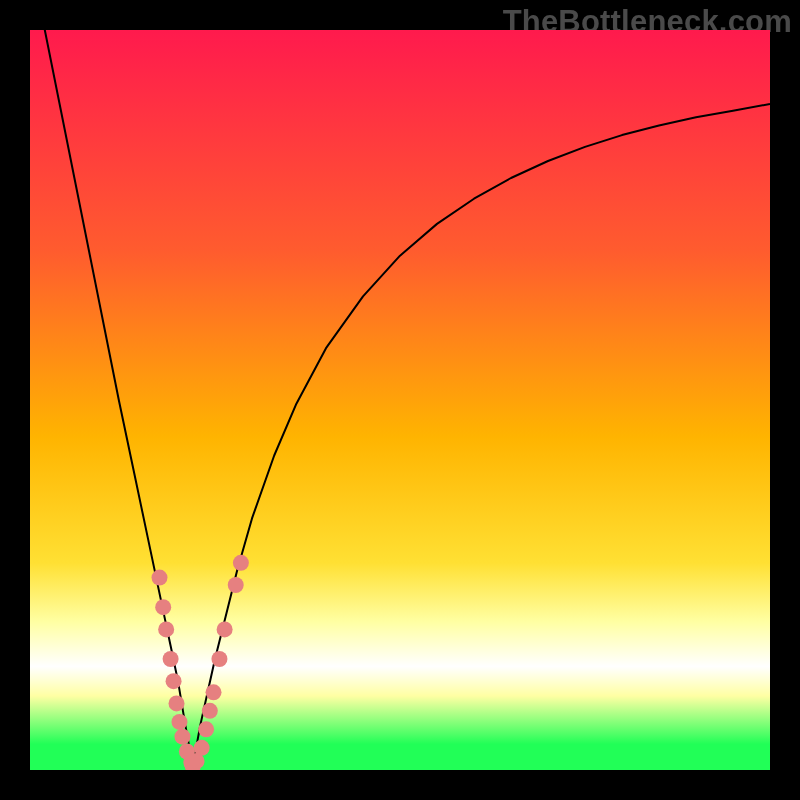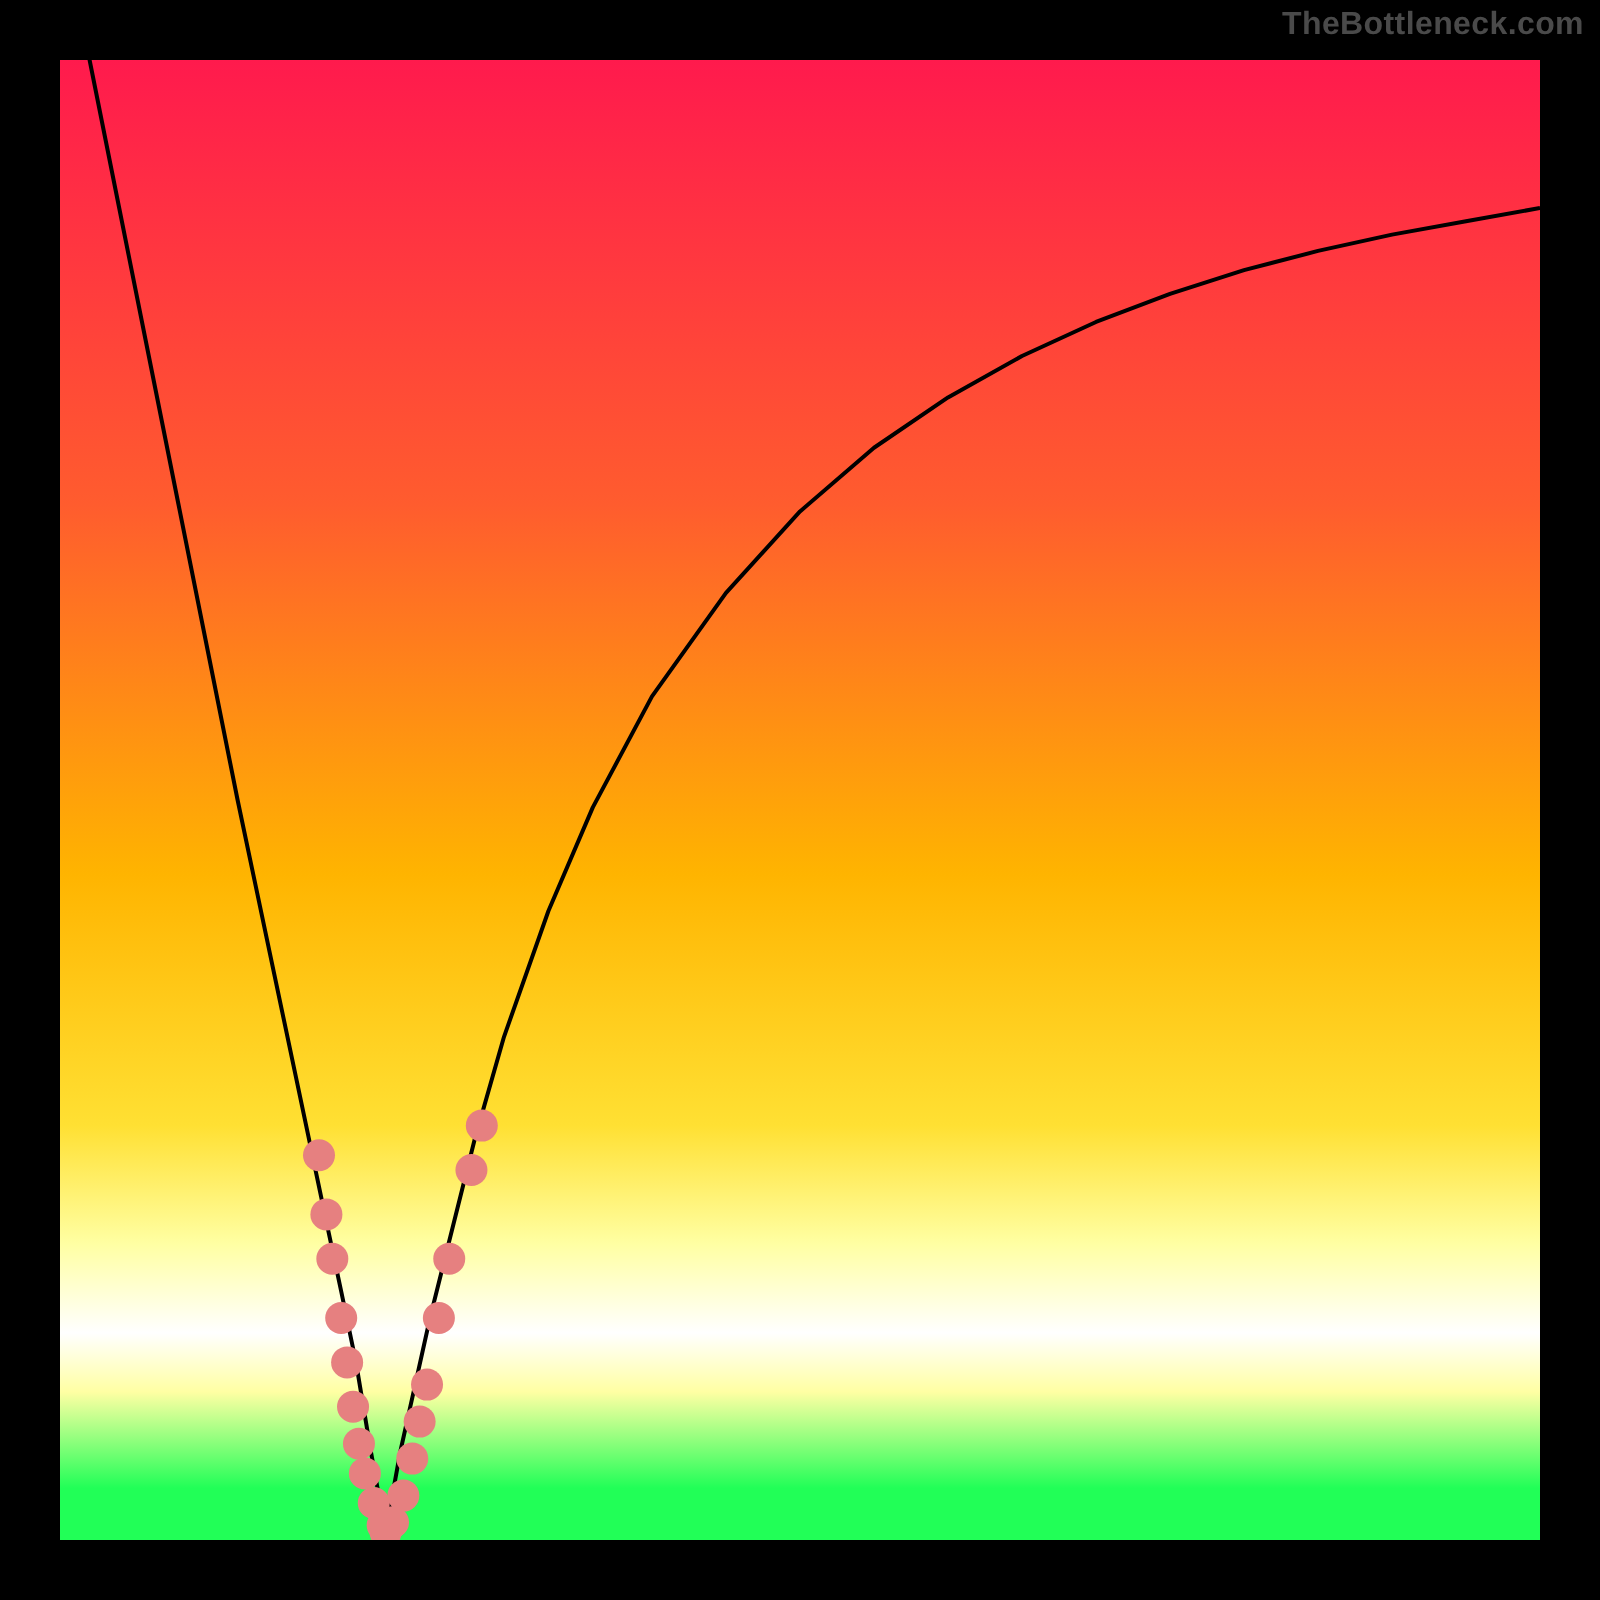--- a/index.html
+++ b/index.html
@@ -23,21 +23,21 @@
     top: 30px;
     width: 740px;
     height: 740px;
     overflow: hidden;
   }
   .brand {
     position: absolute;
     top: 4px;
     right: 8px;
     color: #4a4a4a;
-    font-size: 16px;
+    font-size: 31px;
     font-weight: 600;
     letter-spacing: 0.2px;
     user-select: none;
   }
   svg { display: block; }
   .gradient-rect { }
   .curve {
     fill: none;
     stroke: #000;
     stroke-width: 2;

